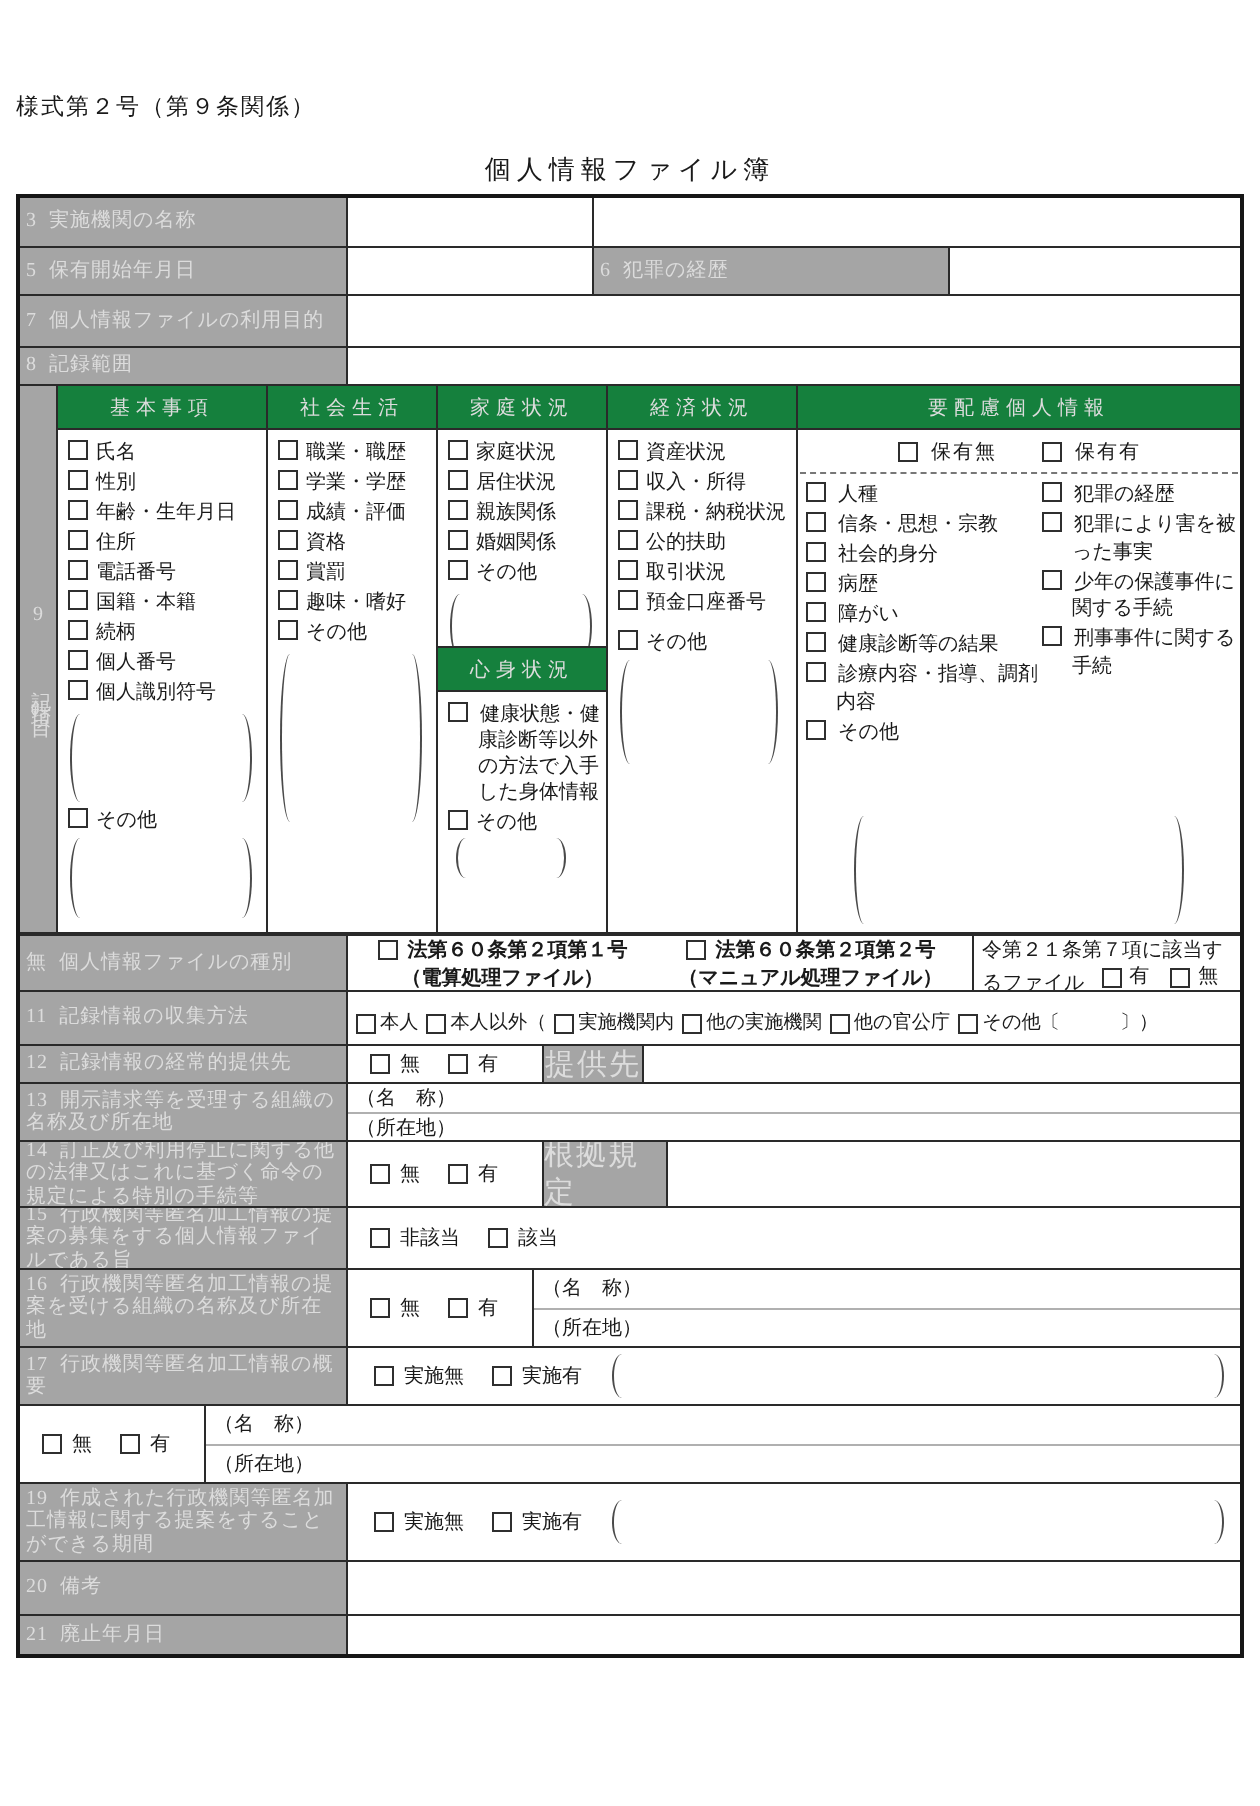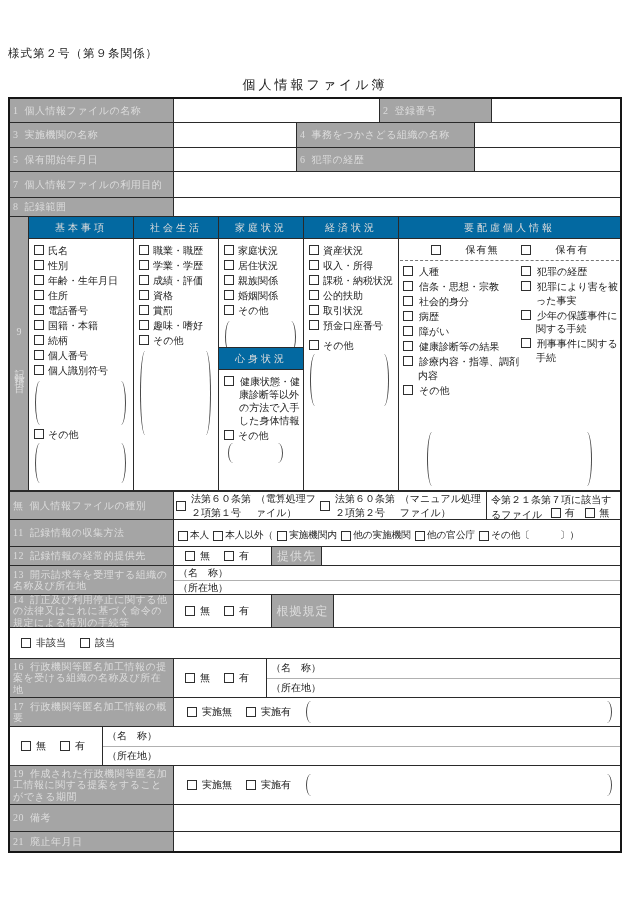--- a/index.html
+++ b/index.html
@@ -10,51 +10,51 @@
   .tbl{position:absolute;left:8px;top:97px;width:614px;border:2px solid #161616;box-sizing:border-box;background:#fff;}
   .row{display:flex;align-items:stretch;border-bottom:1px solid #2a2a2a;box-sizing:border-box;}
   .row.thickb{border-bottom-width:2px;}
   .row.last{border-bottom:none;}
   .cell{box-sizing:border-box;border-right:1px solid #2a2a2a;flex:none;overflow:hidden;}
   .cell.fill{flex:1;}
   .cell:last-child{border-right:none;}
   .lab{background:#a5a5a5;color:#dcdcdc;font-size:10px;line-height:11.5px;letter-spacing:.5px;
        display:flex;align-items:center;padding:2px 3px;}
   .lab .no{margin-right:6px;}
-  .mini{background:#a5a5a5;color:#dcdcdc;font-size:12px;display:flex;align-items:center;justify-content:center;letter-spacing:1px;}
+  .mini{background:#a5a5a5;color:#dcdcdc;font-size:15px;display:flex;align-items:center;justify-content:center;letter-spacing:1px;}
   .val{background:#fff;}
   .ck{display:inline-block;width:8px;height:8px;border:1px solid #2f2f2f;background:#fff;flex:none;vertical-align:-1px;}
   .opt{display:inline-flex;align-items:center;gap:5px;margin:0 7px;}
   .opts{display:flex;align-items:center;padding:2px 4px;font-size:10px;}
   
   .v9{width:19px;background:#a5a5a5;color:#dcdcdc;display:flex;flex-direction:column;align-items:center;justify-content:center;font-size:10px;}
   .v9 .vtxt{writing-mode:vertical-rl;text-orientation:upright;letter-spacing:5px;margin-top:24px;}
   .col{display:flex;flex-direction:column;}
-  .colhead{height:21px;flex:none;background:#0369a1;color:#dcdcdc;display:flex;align-items:center;justify-content:center;
+  .colhead{height:21px;flex:none;background:#15803d;color:#dcdcdc;display:flex;align-items:center;justify-content:center;
            font-size:10px;letter-spacing:3px;border-bottom:1px solid #2a2a2a;}
   .colbody{flex:1;padding:5px 3px 3px 5px;font-size:10px;line-height:13.5px;overflow:hidden;}
   .it{padding-left:13px;text-indent:-13px;margin-bottom:1.5px;}
   .it .ck{margin-right:4px;}
   .it-h{padding-left:15px;text-indent:-15px;}
   .it-h .ck{margin-right:6px;}
   .brk{position:relative;}
   .brk::before{content:"";position:absolute;left:0;top:0;bottom:0;width:9px;border-left:1px solid #4a4a4a;border-radius:50%;}
   .brk::after{content:"";position:absolute;right:0;top:0;bottom:0;width:9px;border-right:1px solid #4a4a4a;border-radius:50%;}
   .c1{flex:none;height:108px;padding:5px 3px 0 5px;font-size:10px;line-height:13.5px;box-sizing:border-box;overflow:hidden;}
   .subhead{border-top:1px solid #2a2a2a;}
   .sens-head{display:flex;justify-content:center;gap:22px;padding:4px 2px 3px;margin:0 1px;
              border-bottom:1px dashed #777;font-size:10px;letter-spacing:1px;flex:none;}
-  .sens-head .opt{gap:25px;margin:0;}
+  .sens-head .opt{gap:7px;margin:0;}
   .sens-body{display:flex;flex:1;padding:4px 2px 2px 4px;font-size:10px;line-height:13.5px;overflow:hidden;}
   .sens-l{width:118px;flex:none;}
   .sens-r{flex:1;}
   .sens-brk{height:54px;width:165px;margin:2px auto 4px;flex:none;}
   
   .opt10wrap{display:flex;align-items:center;justify-content:space-around;padding:2px 2px;font-size:10px;}
-  .opt10{display:flex;align-items:center;}
+  .opt10{display:flex;flex-direction:column;align-items:center;font-weight:bold;}
   .opt10 .l1{display:flex;align-items:center;gap:5px;}
   .r10right{padding:2px 4px;font-size:10px;line-height:12.5px;}
   .r10right .opt{margin:0 2px 0 6px;gap:4px;}
   
   .r11c{display:flex;align-items:flex-end;flex-wrap:nowrap;padding:3px 2px 4px 4px;font-size:9.6px;}
   .o11{display:inline-flex;align-items:center;gap:2px;margin-right:4px;white-space:nowrap;}
   
   .names{display:flex;flex-direction:column;font-size:10px;}
   .nrow{flex:1;display:flex;align-items:center;padding:0 4px;border-bottom:1px solid #b0b0b0;}
   .nrow:last-child{border-bottom:none;}
@@ -64,39 +64,26 @@
 </style>
 </head>
 <body>
 
 <div class="sheet">
   <div class="formcode">様式第２号（第９条関係）</div>
   <div class="doctitle">個人情報ファイル簿</div>
 
   <div class="tbl">
 
-    <div class="row" style="height:24px">
-      <div class="cell lab" style="width:164px">
-          <div><span class="no">1</span><span>個人情報ファイルの名称</span></div>
-        </div>
-      <div class="cell val" style="width:206px"></div>
-      <div class="cell lab" style="width:112px">
-          <div><span class="no">2</span><span>登録番号</span></div>
-        </div>
-      <div class="cell val fill"></div>
-    </div>
 
     <div class="row" style="height:25px">
       <div class="cell lab" style="width:164px">
           <div><span class="no">3</span><span>実施機関の名称</span></div>
         </div>
       <div class="cell val" style="width:123px"></div>
-      <div class="cell lab" style="width:178px">
-          <div><span class="no">4</span><span>事務をつかさどる組織の名称</span></div>
-        </div>
       <div class="cell val fill"></div>
     </div>
 
     <div class="row" style="height:24px">
       <div class="cell lab" style="width:164px">
           <div><span class="no">5</span><span>保有開始年月日</span></div>
         </div>
       <div class="cell val" style="width:123px"></div>
       <div class="cell lab" style="width:178px">
           <div><span class="no">6</span><span>犯罪の経歴</span></div>
@@ -332,20 +319,23 @@
         <span class="opt">
             <span class="ck"></span>
             <span>有</span>
           </span>
       </div>
       <div class="cell mini" style="width:62px">根拠規定</div>
       <div class="cell val fill"></div>
     </div>
 
     <div class="row" style="height:31px">
+      <div class="cell lab" style="width:164px">
+          <div><span class="no">15</span><span>行政機関等匿名加工情報の提案の募集をする個人情報ファイルである旨</span></div>
+        </div>
       <div class="cell fill opts">
         <span class="opt">
             <span class="ck"></span>
             <span>非該当</span>
           </span>
         <span class="opt">
             <span class="ck"></span>
             <span>該当</span>
           </span>
       </div>

